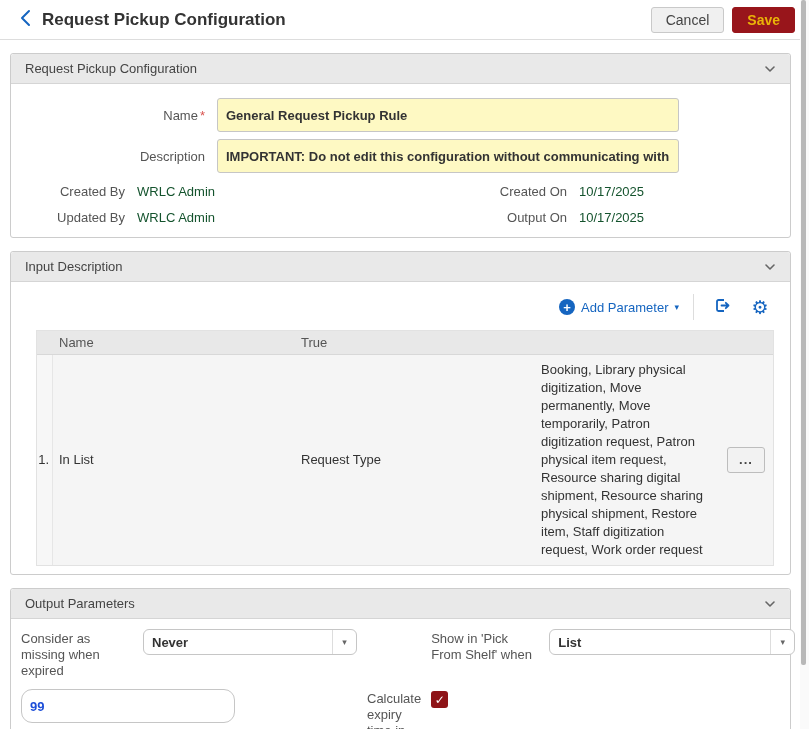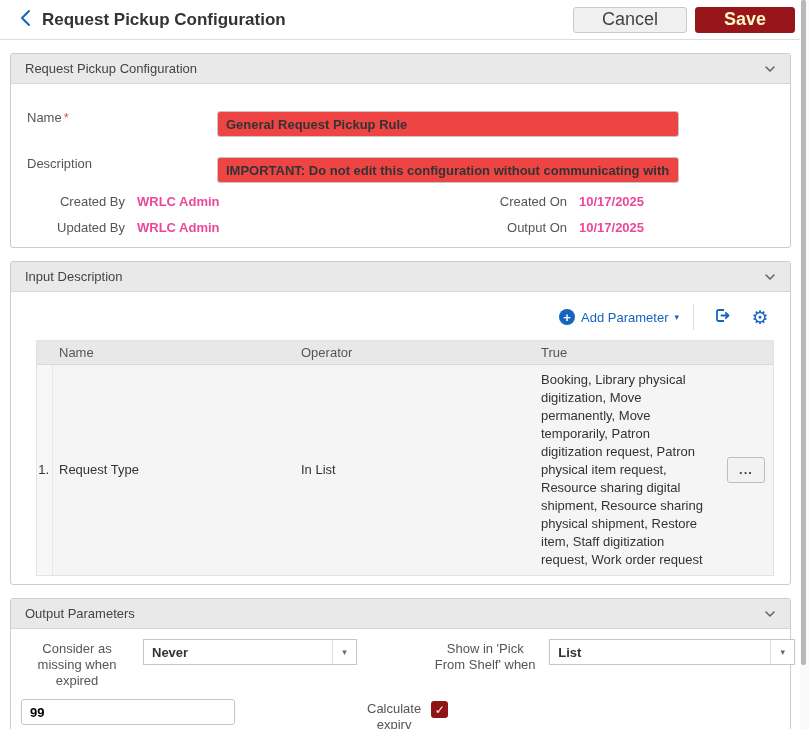--- a/index.html
+++ b/index.html
@@ -22,28 +22,28 @@
     background: #fff;
   }
   .back-btn {
     width: 22px; height: 22px;
     display: flex; align-items: center; justify-content: center;
     cursor: pointer; margin-right: 6px;
   }
   .page-title { font-size: 17px; font-weight: 700; color: #333; }
   .topbar-actions { margin-left: auto; display: flex; gap: 8px; }
   .btn {
-    height: 26px; padding: 0 28px;
-    border-radius: 3px; font-size: 18px;
+    height: 26px; padding: 0 14px;
+    border-radius: 3px; font-size: 14px;
     display: inline-flex; align-items: center; justify-content: center;
     cursor: pointer; border: 1px solid transparent;
     font-family: inherit;
   }
   .btn-cancel { background: #f0f0f0; border-color: #c9c9c9; color: #444; }
-  .btn-save { background: #98151b; color: #fef9c3; font-weight: 700; border-color: #98151b; }
+  .btn-save { background: #98151b; color: #eab308; font-weight: 700; border-color: #98151b; }
 
   
   .card {
     margin: 13px 18px 0 10px;
     border: 1px solid #ccc;
     border-radius: 3px;
     background: #fff;
   }
   .card-header {
     background: #e9e9e9;
@@ -54,34 +54,34 @@
     border-bottom: 1px solid #d5d5d5;
     border-radius: 3px 3px 0 0;
     cursor: pointer;
   }
   .card-header .chev { margin-left: auto; display: flex; align-items: center; }
 
   
   .gen-body { padding: 14px 16px 12px 16px; }
   .field-row { display: flex; align-items: center; margin-bottom: 7px; }
   .field-label {
-    width: 190px; text-align: left; color: #555;
+    width: 190px; text-align: right; color: #555;
     padding-right: 12px; flex: none; line-height: 15px;
   }
   .req { color: #d9534f; margin-left: 2px; }
   .text-input {
     width: 462px; height: 26px;
     border: 1px solid #c6c6c6; border-radius: 3px;
-    padding: 4px 8px; font-size: 13px; font-weight: 700; color: #333;
-    font-family: inherit; background: #ef4444;
-    white-space: nowrap; overflow: hidden; margin-top: 13px;
+    padding: 16px 8px; font-size: 13px; font-weight: 700; color: #333;
+    font-family: inherit; background: #fef9c3;
+    white-space: nowrap; overflow: hidden;
   }
   .meta-row { display: flex; align-items: flex-end; margin-top: 11px; }
   .meta-label { width: 110px; text-align: right; color: #555; padding-right: 12px; flex: none; }
-  .meta-value { font-weight: 700; color: #ec4899; }
+  .meta-value { font-weight: 400; color: #14532d; }
   .meta-col2 { margin-left: auto; display: flex; align-items: center; width: 330px; }
   .meta-col2 .meta-label { width: 135px; }
 
   
   .toolbar {
     display: flex; align-items: center; justify-content: flex-end;
     padding: 12px 16px 10px 16px; gap: 10px;
   }
   .add-param {
     display: flex; align-items: center; gap: 6px;
@@ -128,36 +128,36 @@
 
   
   .out-body {
     padding: 10px 16px 12px 10px;
     display: grid;
     grid-template-columns: 112px 214px 1fr 108px 246px;
     grid-column-gap: 10px;
     grid-row-gap: 10px;
     align-items: start;
   }
-  .out-label { text-align: center; color: #555; line-height: 16px; padding-top: 2px; }
+  .out-label { text-align: left; color: #555; line-height: 16px; padding-top: 2px; }
   .select-box {
-    height: 26px; border: 1px solid #c6c6c6; border-radius: 0;
+    height: 26px; border: 1px solid #c6c6c6; border-radius: 6px;
     display: flex; align-items: center; background: #fff; cursor: pointer;
   }
   .select-value { flex: 1; padding: 0 8px; font-weight: 700; color: #333; }
   .select-caret {
     width: 24px; align-self: stretch;
     border-left: 1px solid #ddd;
     display: flex; align-items: center; justify-content: center;
     color: #666; font-size: 9px;
   }
   .num-input {
-    width: 214px; height: 26px;
-    border: 1px solid #c6c6c6; border-radius: 3px;
-    padding: 0 8px; font-size: 13px; font-weight: 700; color: #000000;
+    width: 214px; height: 34px;
+    border: 1px solid #c6c6c6; border-radius: 11px;
+    padding: 0 8px; font-size: 13px; font-weight: 700; color: #1d4ed8;
     font-family: inherit;
   }
   .checkbox {
     width: 17px; height: 17px; border-radius: 3px;
     background: #8e1418;
     display: flex; align-items: center; justify-content: center;
     color: #fff; font-size: 12px; font-weight: 700;
     cursor: pointer; margin-top: 2px;
   }
 
@@ -255,28 +255,27 @@
     </span>
     <span class="icon-btn">
       <span class="gear-glyph">⚙</span>
     </span>
   </div>
 
   <div class="param-table">
     <div class="tbl-header">
       <span class="th"></span>
       <span class="th">Name</span>
-      <span class="th">Operator</span>
       <span class="th">True</span>
       <span class="th"></span>
     </div>
     <div class="tbl-row">
       <span class="cell cell-index">1.</span>
+      <span class="cell cell-operator">In List</span>
       <span class="cell cell-name">Request Type</span>
-      <span class="cell cell-operator">In List</span>
       <span class="cell cell-value">Booking, Library physical digitization, Move permanently, Move temporarily, Patron digitization request, Patron physical item request, Resource sharing digital shipment, Resource sharing physical shipment, Restore item, Staff digitization request, Work order request</span>
       <span class="cell cell-actions">
         <span class="more-btn">...</span>
       </span>
     </div>
   </div>
 </div>
 
 <div class="card">
   <div class="card-header">

